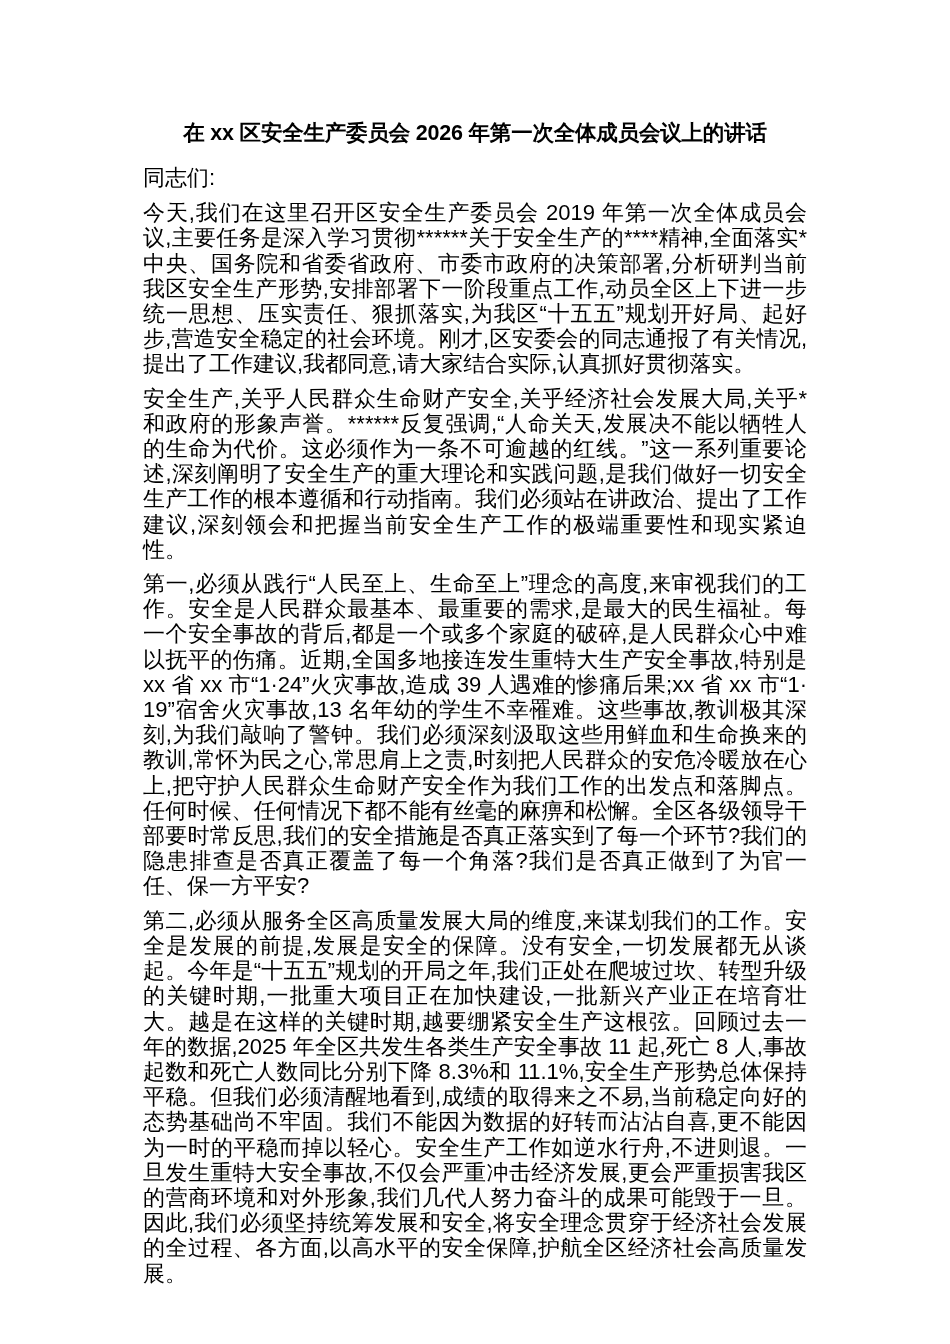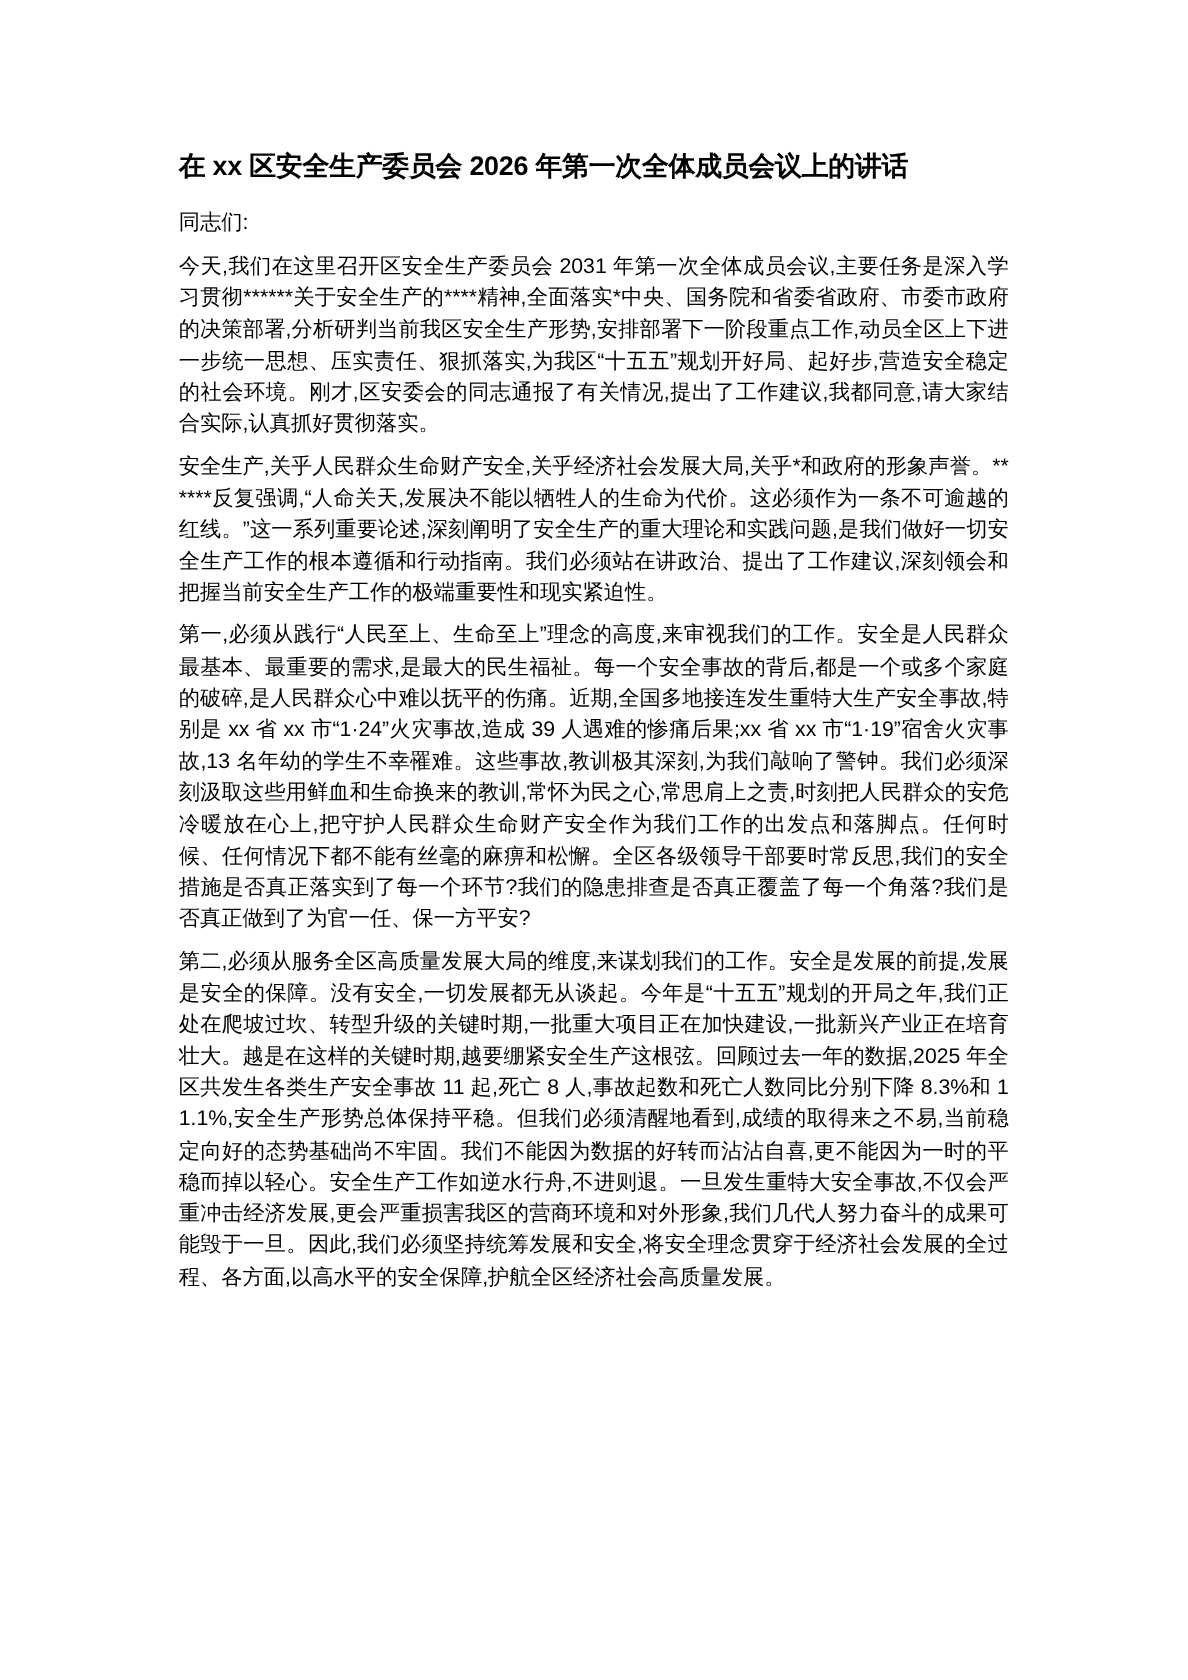--- a/index.html
+++ b/index.html
@@ -25,26 +25,26 @@
     position: absolute;
     left: 143px;
     top: 118px;
     width: 664px;
   }
   .doc-title {
     font-size: 21.5px;
     font-weight: bold;
     line-height: 30px;
     letter-spacing: -0.2px;
-    text-align: left;
+    text-align: center;
     margin: 0 0 17px 0;
     white-space: nowrap;
   }
   .para {
-    font-size: 17px;
+    font-size: 22px;
     line-height: 25.2px;
     text-align: justify;
     text-justify: inter-character;
     margin: 0 0 9px 0;
     word-break: break-all;
     letter-spacing: 0px;
   }
   .para:last-child {
     margin-bottom: 0;
   }
@@ -58,21 +58,21 @@
 </head>
 <body>
 
 <div class="page">
   <div class="content">
 
     <h1 class="doc-title">在 xx 区安全生产委员会 2026 年第一次全体成员会议上的讲话</h1>
 
     <p class="para para-salutation">同志们:</p>
 
-    <p class="para">今天,我们在这里召开区安全生产委员会 2031 年第一次全体成员会议,主要任务是深入学习贯彻******关于安全生产的****精神,全面落实*中央、国务院和省委省政府、市委市政府的决策部署,分析研判当前我区安全生产形势,安排部署下一阶段重点工作,动员全区上下进一步统一思想、压实责任、狠抓落实,为我区“十五五”规划开好局、起好步,营造安全稳定的社会环境。刚才,区安委会的同志通报了有关情况,提出了工作建议,我都同意,请大家结合实际,认真抓好贯彻落实。</p>
+    <p class="para">今天,我们在这里召开区安全生产委员会 2019 年第一次全体成员会议,主要任务是深入学习贯彻******关于安全生产的****精神,全面落实*中央、国务院和省委省政府、市委市政府的决策部署,分析研判当前我区安全生产形势,安排部署下一阶段重点工作,动员全区上下进一步统一思想、压实责任、狠抓落实,为我区“十五五”规划开好局、起好步,营造安全稳定的社会环境。刚才,区安委会的同志通报了有关情况,提出了工作建议,我都同意,请大家结合实际,认真抓好贯彻落实。</p>
 
 
 
     <p class="para">安全生产,关乎人民群众生命财产安全,关乎经济社会发展大局,关乎*和政府的形象声誉。******反复强调,“人命关天,发展决不能以牺牲人的生命为代价。这必须作为一条不可逾越的红线。”这一系列重要论述,深刻阐明了安全生产的重大理论和实践问题,是我们做好一切安全生产工作的根本遵循和行动指南。我们必须站在讲政治、提出了工作建议,深刻领会和把握当前安全生产工作的极端重要性和现实紧迫性。</p>
 
     <p class="para">第一,必须从践行“人民至上、生命至上”理念的高度,来审视我们的工作。安全是人民群众最基本、最重要的需求,是最大的民生福祉。每一个安全事故的背后,都是一个或多个家庭的破碎,是人民群众心中难以抚平的伤痛。近期,全国多地接连发生重特大生产安全事故,特别是 xx 省 xx 市“1·24”火灾事故,造成 39 人遇难的惨痛后果;xx 省 xx 市“1·19”宿舍火灾事故,13 名年幼的学生不幸罹难。这些事故,教训极其深刻,为我们敲响了警钟。我们必须深刻汲取这些用鲜血和生命换来的教训,常怀为民之心,常思肩上之责,时刻把人民群众的安危冷暖放在心上,把守护人民群众生命财产安全作为我们工作的出发点和落脚点。任何时候、任何情况下都不能有丝毫的麻痹和松懈。全区各级领导干部要时常反思,我们的安全措施是否真正落实到了每一个环节?我们的隐患排查是否真正覆盖了每一个角落?我们是否真正做到了为官一任、保一方平安?</p>
 
     <p class="para">第二,必须从服务全区高质量发展大局的维度,来谋划我们的工作。安全是发展的前提,发展是安全的保障。没有安全,一切发展都无从谈起。今年是“十五五”规划的开局之年,我们正处在爬坡过坎、转型升级的关键时期,一批重大项目正在加快建设,一批新兴产业正在培育壮大。越是在这样的关键时期,越要绷紧安全生产这根弦。回顾过去一年的数据,2025 年全区共发生各类生产安全事故 11 起,死亡 8 人,事故起数和死亡人数同比分别下降 8.3%和 11.1%,安全生产形势总体保持平稳。但我们必须清醒地看到,成绩的取得来之不易,当前稳定向好的态势基础尚不牢固。我们不能因为数据的好转而沾沾自喜,更不能因为一时的平稳而掉以轻心。安全生产工作如逆水行舟,不进则退。一旦发生重特大安全事故,不仅会严重冲击经济发展,更会严重损害我区的营商环境和对外形象,我们几代人努力奋斗的成果可能毁于一旦。因此,我们必须坚持统筹发展和安全,将安全理念贯穿于经济社会发展的全过程、各方面,以高水平的安全保障,护航全区经济社会高质量发展。</p>
 
   </div>

